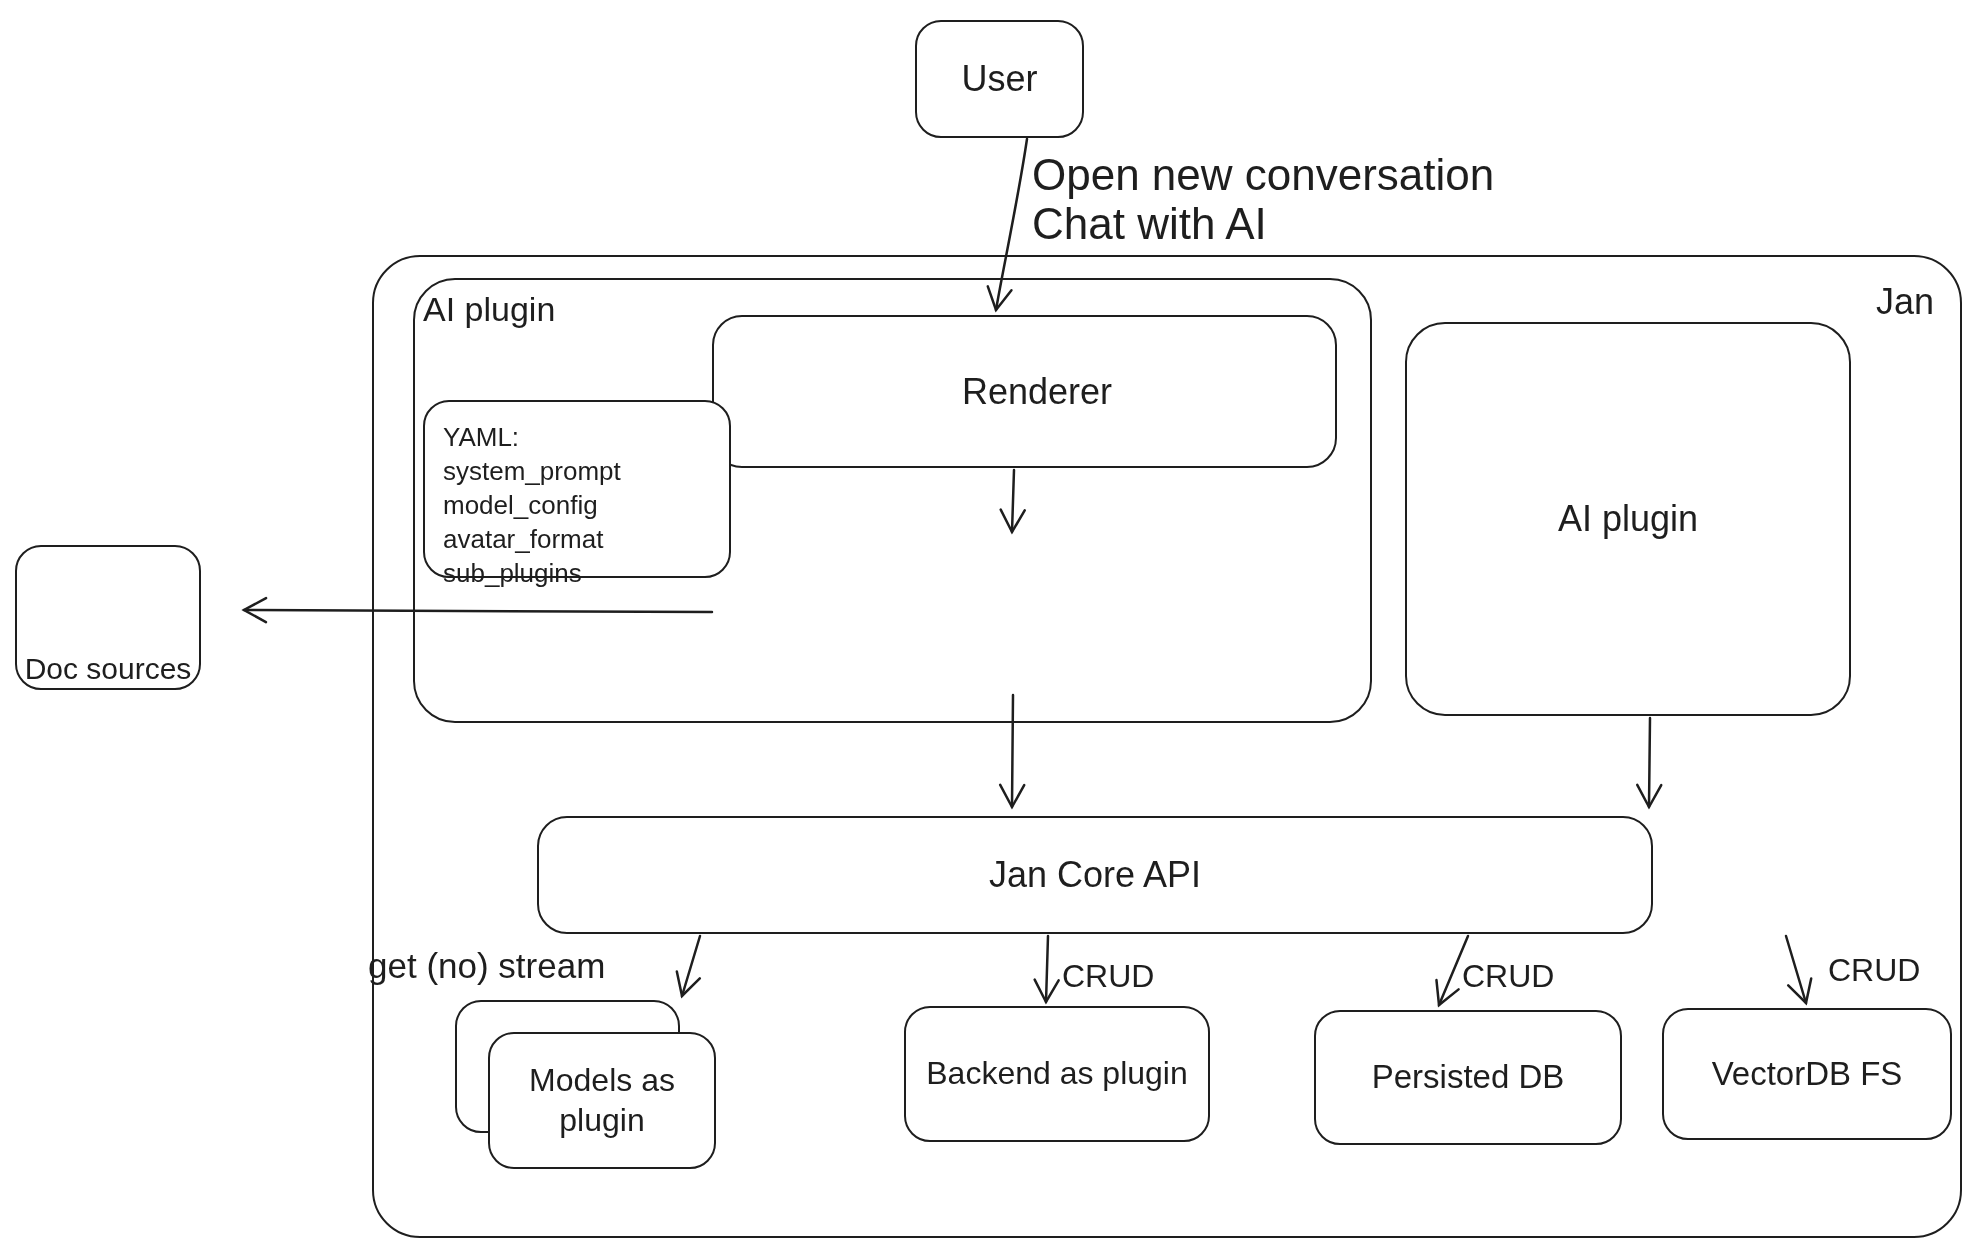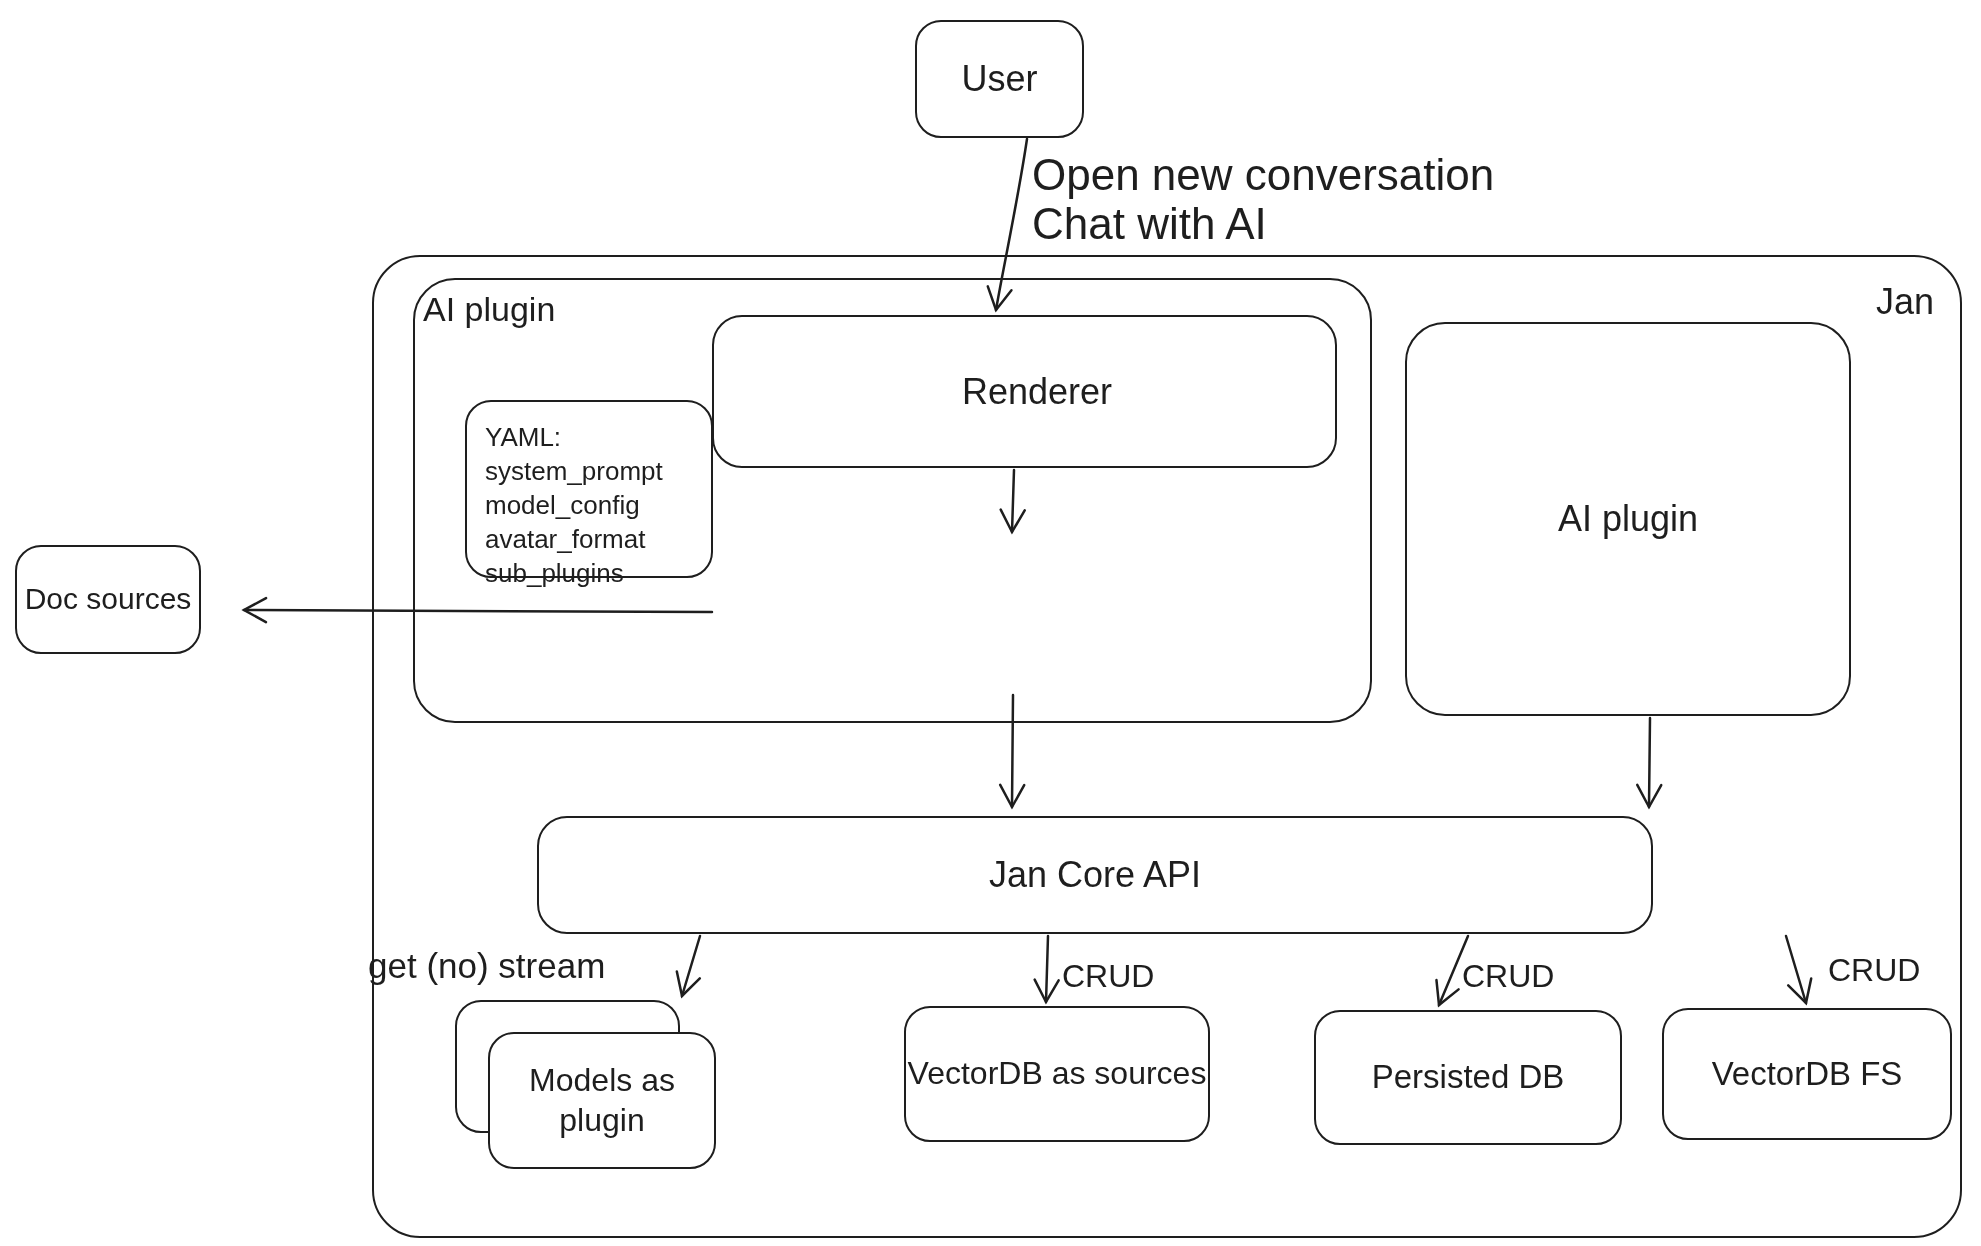--- a/index.html
+++ b/index.html
@@ -56,48 +56,48 @@
   </div>
 
   <div class="node" style="left:915px;top:20px;width:169px;height:118px;border-radius:26px;font-size:36px;align-items:center;">
     <span>User</span>
   </div>
 
   <div class="node" style="left:712px;top:315px;width:625px;height:153px;border-radius:30px;font-size:36px;padding-left:25px;">
     <span>Renderer</span>
   </div>
 
-  <div class="yaml-note" style="left:423px;top:400px;width:248px;height:178px;margin-left:42px;">
+  <div class="yaml-note" style="left:423px;top:400px;width:308px;height:178px;">
     <div>YAML:</div>
     <div>system_prompt</div>
     <div>model_config</div>
     <div>avatar_format</div>
     <div>sub_plugins</div>
   </div>
 
 
-  <div class="node" style="left:15px;top:545px;width:186px;height:109px;border-radius:26px;font-size:30px;">
+  <div class="node" style="left:15px;top:545px;width:186px;height:145px;border-radius:26px;font-size:30px;align-items:flex-end;">
     <span>Doc sources</span>
   </div>
 
   <div class="node" style="left:1405px;top:322px;width:446px;height:394px;border-radius:40px;font-size:36px;">
     <span>AI plugin</span>
   </div>
 
   <div class="node" style="left:537px;top:816px;width:1116px;height:118px;border-radius:30px;font-size:36px;">
     <span>Jan Core API</span>
   </div>
 
   <div class="node" style="left:455px;top:1000px;width:225px;height:133px;border-radius:26px;"></div>
   <div class="node" style="left:488px;top:1032px;width:228px;height:137px;border-radius:26px;font-size:32px;">
     <span>Models as plugin</span>
   </div>
 
   <div class="node" style="left:904px;top:1006px;width:306px;height:136px;border-radius:26px;font-size:32px;">
-    <span>VectorDB as sources</span>
+    <span>Backend as plugin</span>
   </div>
 
   <div class="node" style="left:1314px;top:1010px;width:308px;height:135px;border-radius:26px;font-size:33px;">
     <span>Persisted DB</span>
   </div>
 
   <div class="node" style="left:1662px;top:1008px;width:290px;height:132px;border-radius:26px;font-size:33px;">
     <span>VectorDB FS</span>
   </div>
 

